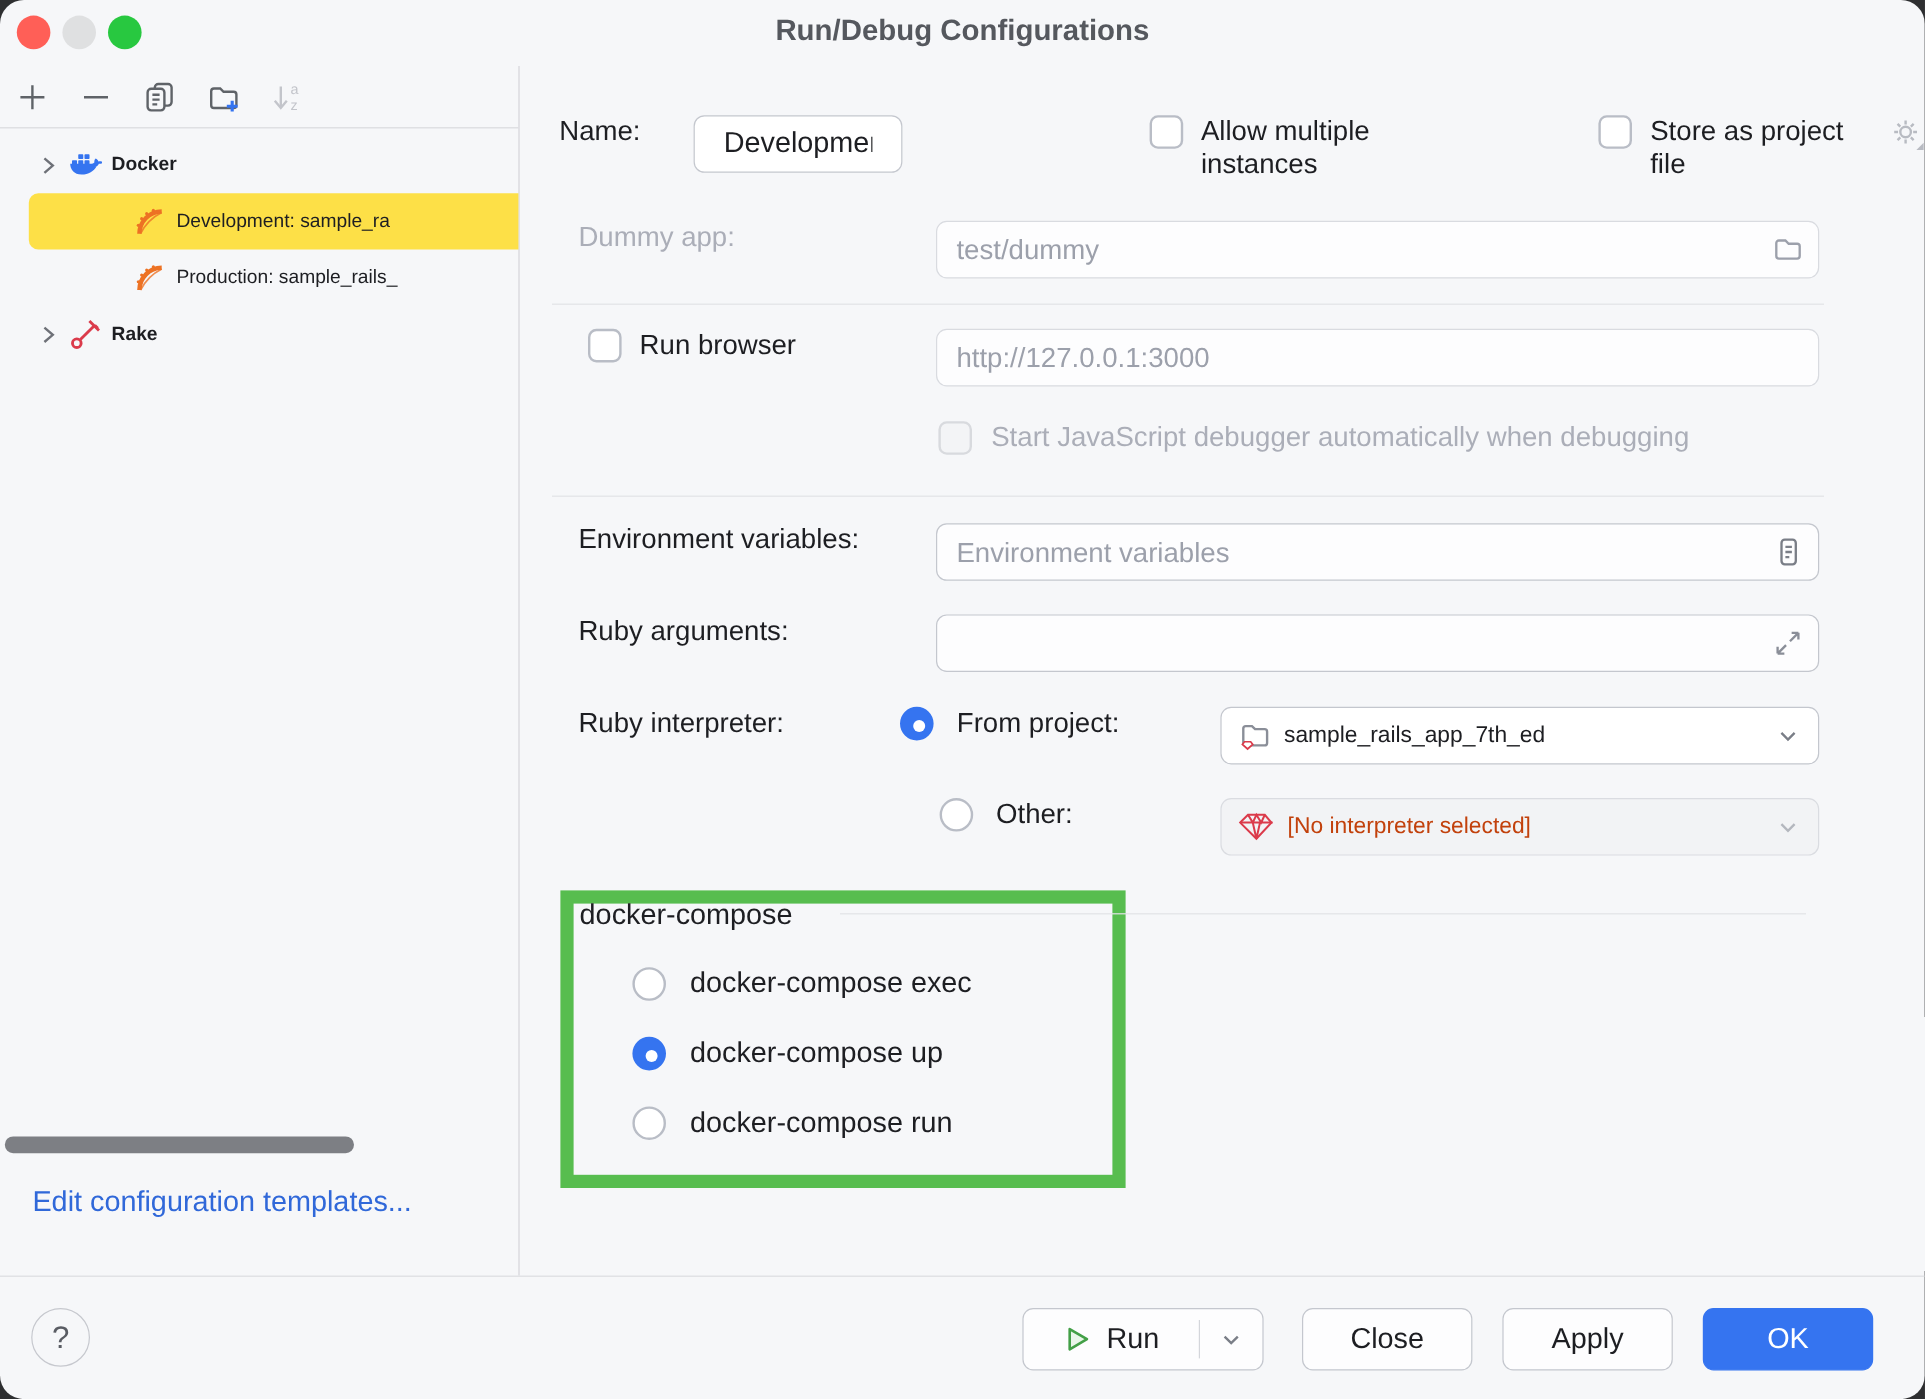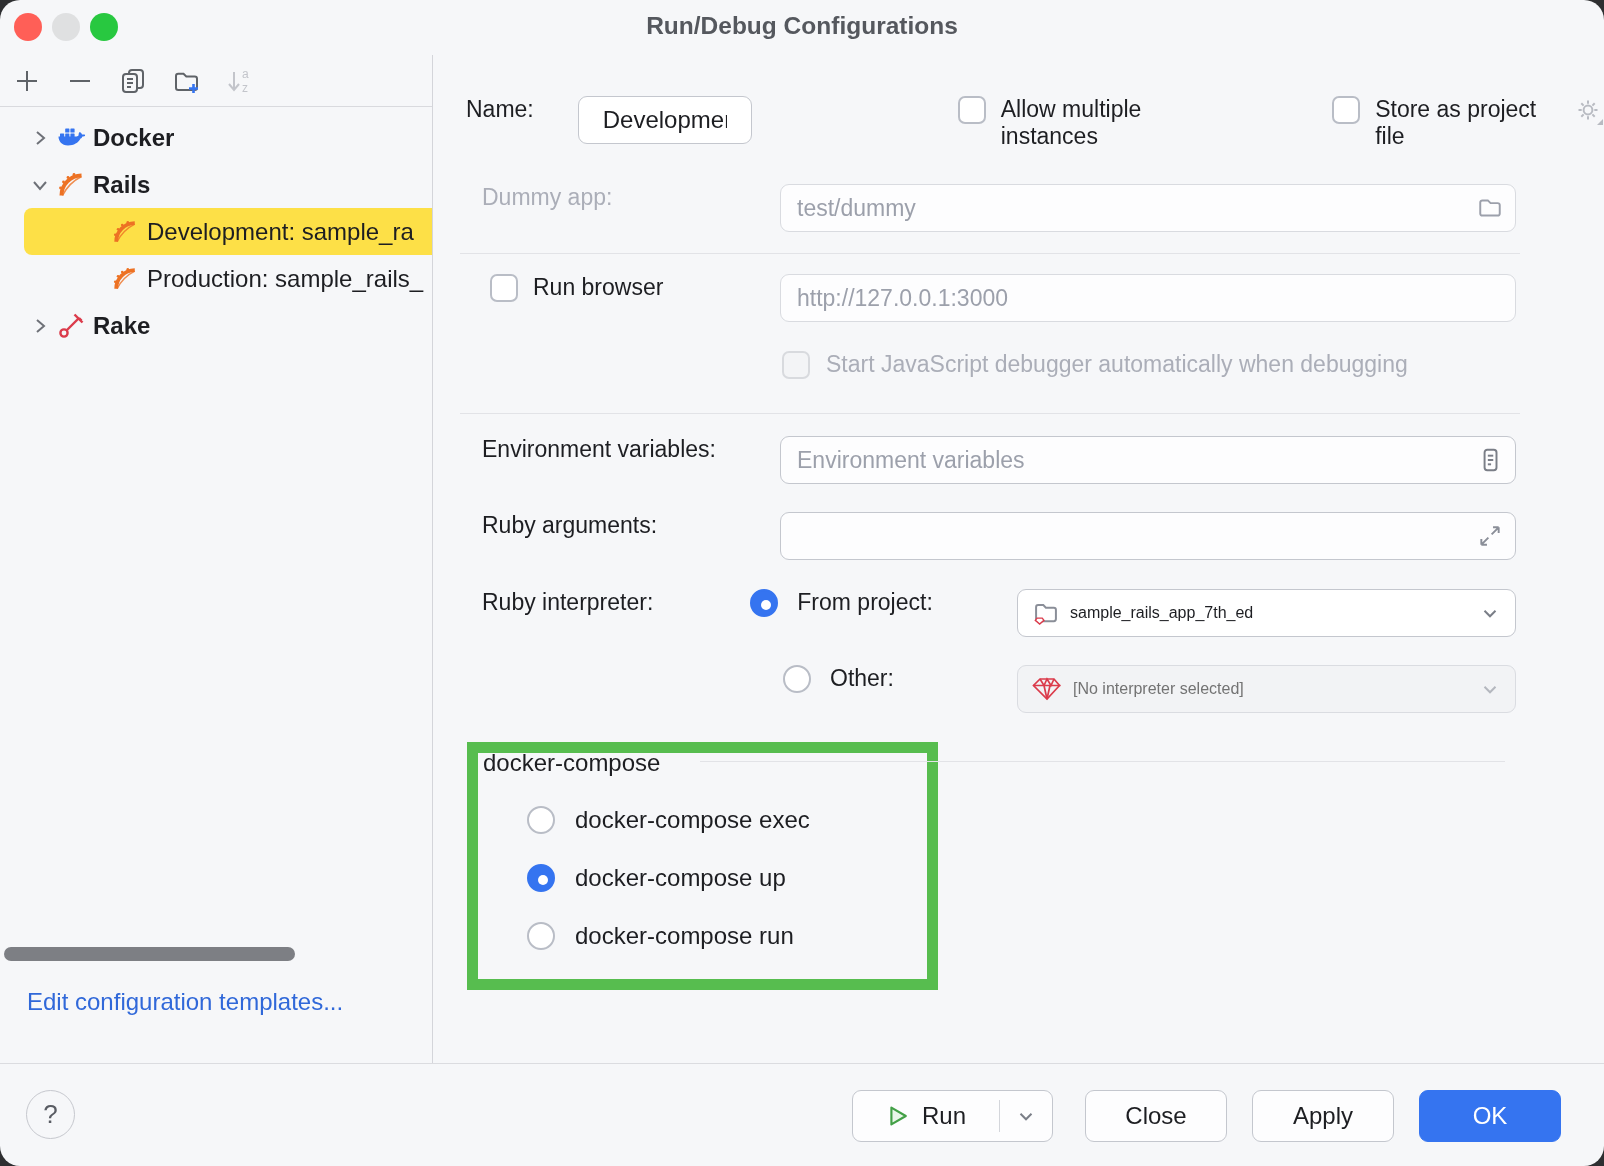--- a/index.html
+++ b/index.html
@@ -18,21 +18,21 @@
   .light.green { background:#28c840; }
   .win-title { position:absolute; top:12px; left:0; right:0; text-align:center;
     font-size:24.5px; font-weight:700; color:#55585e; }
   
   .sidebar { position:absolute; top:55px; left:0; width:433px; bottom:103px;
     border-right:1px solid #d4d5da; }
   .toolbar { position:absolute; top:0; left:0; right:0; height:52px;
     border-bottom:1px solid #d9dade; display:flex; align-items:center; padding-left:12px; gap:23px; }
   .tbtn { width:30px; height:30px; display:flex; align-items:center; justify-content:center; border-radius:6px; }
   .tree { position:absolute; top:59px; left:0; right:0; }
-  .tree-row { height:47px; display:flex; align-items:center; font-size:24px; white-space:nowrap; overflow:hidden; }
+  .tree-row { height:47px; display:flex; align-items:center; font-size:16px; white-space:nowrap; overflow:hidden; }
   .tree-row .chev { width:20px; margin-left:30px; display:flex; }
   .tree-row .ticon { margin-left:6px; display:flex; width:30px; justify-content:center; }
   .tree-row .tlabel { margin-left:7px; }
   .tree-row.group .tlabel { font-weight:700; }
   .tree-row.child { padding-left:110px; }
   .tree-row.child .ticon { margin-left:0; }
   .tree-row.selected { background:#fde047; border-radius:8px 0 0 8px; margin-left:24px; padding-left:86px; }
   .hscroll { position:absolute; left:4px; top:892px; width:291px; height:14px;
     background:#7d7f84; border-radius:7px; }
   .edit-link { position:absolute; left:27px; top:933px; font-size:24px; color:#3068d9; cursor:pointer; }
@@ -50,22 +50,22 @@
     font-size:24px; padding:0 24px; font-family:"Liberation Sans", sans-serif; color:#1d1e22; background:#fff; }
   .cbx { width:28px; height:28px; border:2px solid #b9bdc6; border-radius:7px; background:#fff; flex:none; }
   .cbx.dis { border-color:#d8dade; background:#f3f4f6; }
   .radio { width:28px; height:28px; border:2px solid #b9bdc6; border-radius:50%; background:#fff;
     flex:none; position:relative; }
   .radio.on { background:#3574f0; border-color:#3574f0; }
   .radio.on::after { content:""; position:absolute; width:10px; height:10px; border-radius:50%;
     background:#fff; left:9px; top:9px; }
   .sep { position:absolute; left:26px; width:1060px; height:1px; background:#e2e3e7; }
   .dropdown { height:48px; background:#fff; border:1px solid #c4c7ce; border-radius:9px;
-    display:flex; align-items:center; padding:0 14px; font-size:16px; gap:10px; }
-  .dropdown.dis { background:#f2f3f5; border-color:#dadce1; color:#737373;gap:11px; }
+    display:flex; align-items:center; padding:0 14px; font-size:19px; gap:10px; }
+  .dropdown.dis { background:#f2f3f5; border-color:#dadce1; color:#c2410c;gap:11px; }
   .dropdown .dtext { flex:1; overflow:hidden; white-space:nowrap; }
   
   .green-box { position:absolute; left:33px; top:687px; width:471px; height:248px;
     border:11px solid #57bd4f; }
   .compose-title { position:absolute; left:49px; top:694px; font-size:24px; }
   .compose-line { position:absolute; left:266px; top:706px; width:805px; height:1px; background:#e2e3e7; }
   .compose-row { position:absolute; height:28px; display:flex; align-items:center; gap:20px; left:93px; }
   .compose-row .clabel { font-size:24px; }
   
   .footer { position:absolute; left:0; right:0; bottom:0; height:103px; border-top:1px solid #dbdce0; }
@@ -159,40 +159,20 @@
               <rect x="8.2" y="8.5" width="4.2" height="4" rx="0.6"></rect>
               <rect x="13.4" y="8.5" width="4.2" height="4" rx="0.6"></rect>
               <rect x="8.2" y="3.5" width="4.2" height="4" rx="0.6"></rect>
               <rect x="13.4" y="3.5" width="4.2" height="4" rx="0.6"></rect>
               <path d="M1.5 14 h20.8 c1.6-.4 2.6-1.3 3.1-2.6 1.6.2 2.9-.3 3.4-1.2 -1.1-.9-2.6-1-3.8-.6 -.3-1.2-1.1-2-2.3-2.5 -.9.8-1.3 1.9-1 3.1 -.7.9-1.8 1.3-3.2 1.3 H1.5 c0 4.6 3.1 9 9.5 9 5.9 0 10.3-2.9 12.3-6.5 Z"></path>
             </svg>
         </span>
         <span class="tlabel">Docker</span>
       </div>
 
-      <div class="tree-row group">
-        <span class="chev">
-          <svg width="20" height="20" viewBox="0 0 20 20" fill="none" stroke="#6e7178" stroke-width="2">
-              <polyline points="4,7 10,14 16,7"></polyline>
-            </svg>
-        </span>
-        <span class="ticon">
-          <svg width="28" height="28" viewBox="0 0 28 28" fill="none">
-              <path d="M4.5 24.5 C4.5 13.5 13.5 4.5 24.5 4.5" stroke="#ed7224" stroke-width="4"></path>
-              <path d="M5.5 24.5 C9.5 16.5 16.5 9.5 24.5 5.5" stroke="#ed7224" stroke-width="1.6" opacity=".8"></path>
-              <g fill="#ed7224">
-                <circle cx="6.5" cy="11" r="1.4"></circle>
-                <circle cx="11" cy="6.5" r="1.4"></circle>
-                <circle cx="17" cy="3.5" r="1.4"></circle>
-                <circle cx="3.5" cy="17" r="1.4"></circle>
-              </g>
-            </svg>
-        </span>
-        <span class="tlabel">Rails</span>
-      </div>
 
       <div class="tree-row child selected">
         <span class="ticon">
           <svg width="26" height="26" viewBox="0 0 28 28" fill="none">
               <path d="M4.5 24.5 C4.5 13.5 13.5 4.5 24.5 4.5" stroke="#ed7224" stroke-width="4"></path>
               <path d="M5.5 24.5 C9.5 16.5 16.5 9.5 24.5 5.5" stroke="#ed7224" stroke-width="1.6" opacity=".8"></path>
               <g fill="#ed7224">
                 <circle cx="6.5" cy="11" r="1.4"></circle>
                 <circle cx="11" cy="6.5" r="1.4"></circle>
                 <circle cx="17" cy="3.5" r="1.4"></circle>

